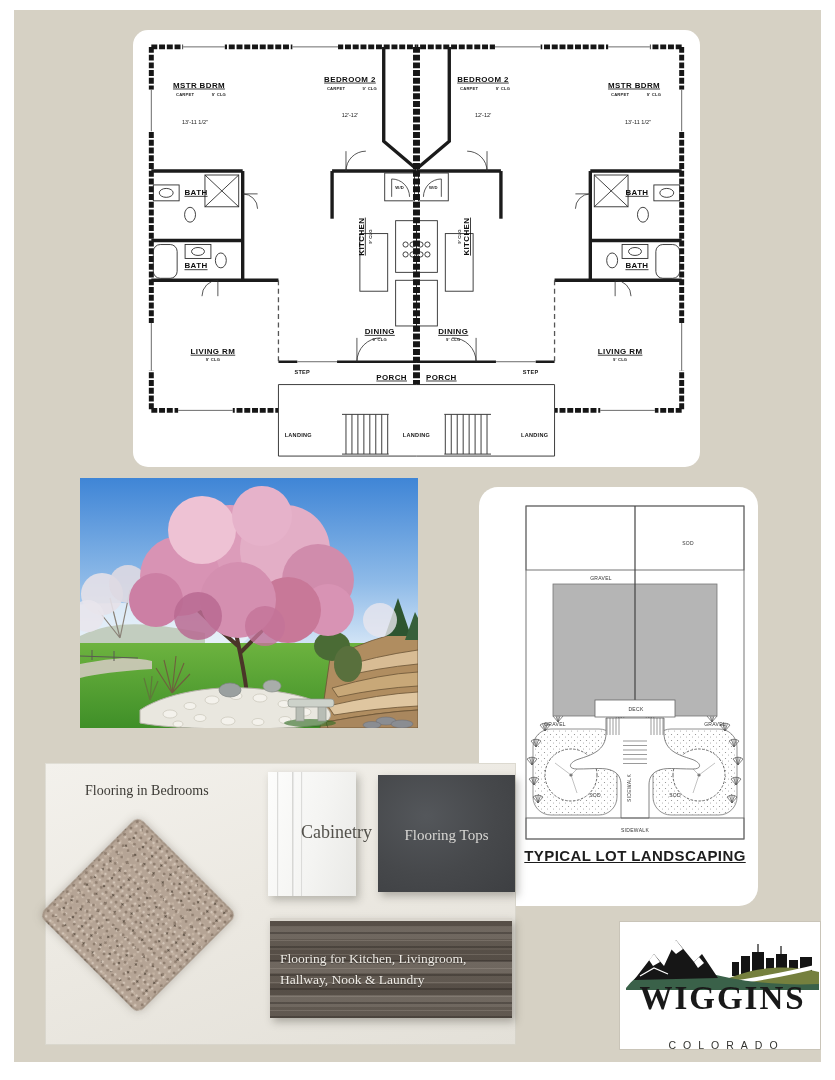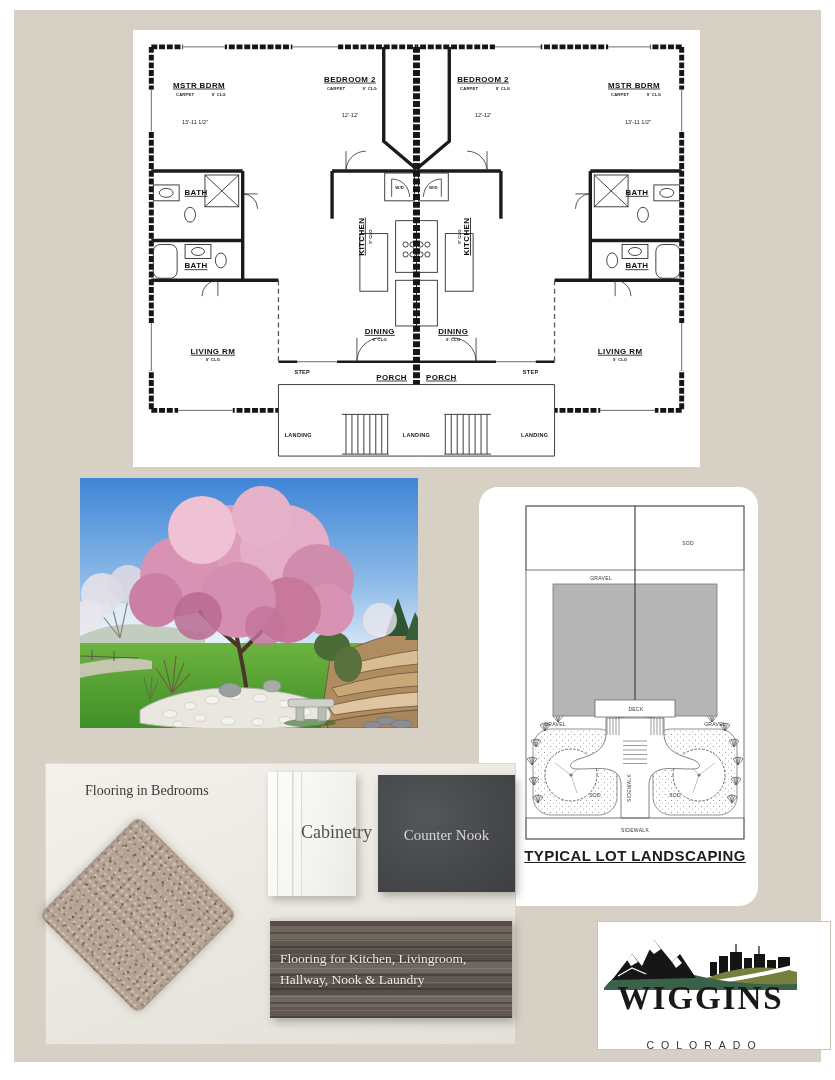--- a/index.html
+++ b/index.html
@@ -1,21 +1,21 @@
 <!DOCTYPE html>
 <html><head>
 <meta charset="utf-8">
 <style>
   html,body{margin:0;padding:0;background:#ffffff;}
   .canvas{position:relative;width:835px;height:1080px;background:#ffffff;overflow:hidden;
           font-family:"Liberation Sans",sans-serif;}
   .frame{position:absolute;left:14px;top:10px;width:807px;height:1052px;background:#d6d1c4;}
 
   .panel{position:absolute;background:#fff;}
-  .floorplan-panel{left:133px;top:30px;width:567px;height:437px;}
+  .floorplan-panel{left:133px;top:30px;width:567px;height:437px;border-radius:15px;}
   .floorplan-panel svg{display:block;width:567px;height:437px;}
 
   
   .w6{stroke:#161616;stroke-width:7;stroke-dasharray:6 1.8;fill:none;}
   .w5{stroke:#161616;stroke-width:5;stroke-dasharray:6 1.8;fill:none;}
   .w4{stroke:#1b1b1b;stroke-width:3.4;fill:none;}
   .w3{stroke:#1b1b1b;stroke-width:2.4;fill:none;}
   .t1{stroke:#3c3c3c;stroke-width:1;fill:none;}
   .dash{stroke:#555;stroke-width:1.3;stroke-dasharray:5 3.5;fill:none;}
   .fx{stroke:#2c2c2c;stroke-width:.9;fill:none;}
@@ -67,22 +67,22 @@
   .woodfloor{position:absolute;left:225px;top:155px;width:242px;height:97px;
      background-color:#675f57;
      background-image:
        repeating-linear-gradient(0deg,rgba(35,30,26,.35) 0 2px,transparent 2px 7px,rgba(210,200,190,.18) 7px 8px,transparent 8px 14px),
        repeating-linear-gradient(0deg,rgba(90,82,74,.5) 0 11px,rgba(120,112,104,.5) 11px 23px,rgba(70,62,55,.5) 23px 34px);
      border-top:3px solid #d9d5cd;
      box-shadow:3px 4px 8px rgba(60,58,50,.35);}
   .lbl-wood{left:10px;top:28px;width:222px;font-size:13.5px;line-height:1.55;
      color:#efece6;text-shadow:0 1px 1px rgba(0,0,0,.4);}
 
-  .logo-panel{left:598px;top:922px;width:200px;height:127px;background:#fff;
-     box-shadow:0 0 0 1px #c9c4b8;padding-left:32px;}
+  .logo-panel{left:620px;top:922px;width:200px;height:127px;background:#fff;
+     box-shadow:0 0 0 1px #c9c4b8;}
   .logo-panel svg{position:absolute;left:0;top:6px;}
   .logo-town{position:absolute;left:0;top:58px;width:205px;text-align:center;
      font-family:"Liberation Serif",serif;font-weight:700;font-size:33px;letter-spacing:2px;color:#191919;}
   .logo-state{position:absolute;left:4px;top:101px;width:205px;text-align:center;
      font-size:10.5px;letter-spacing:7px;color:#33332f;margin-top:16px;}
 </style>
 </head>
 <body>
 
 <div class="canvas">
@@ -366,21 +366,21 @@
   <div class="panel materials-panel">
     <div class="mat-label lbl-bedrooms">Flooring in Bedrooms</div>
     <div class="carpet"></div>
     <div class="cabinetry">
       <div class="cab-groove cab-g1"></div>
       <div class="cab-groove cab-g2"></div>
       <div class="cab-groove cab-g3"></div>
       <div class="mat-label lbl-cabinetry">Cabinetry</div>
     </div>
     <div class="countertop">
-      <div class="mat-label lbl-countertop">Counter Nook</div>
+      <div class="mat-label lbl-countertop">Flooring Tops</div>
     </div>
     <div class="woodfloor">
       <div class="mat-label lbl-wood">
         <div>Flooring for Kitchen, Livingroom,</div>
         <div>Hallway, Nook &amp; Laundry</div>
       </div>
     </div>
   </div>
 
   <div class="panel logo-panel">

